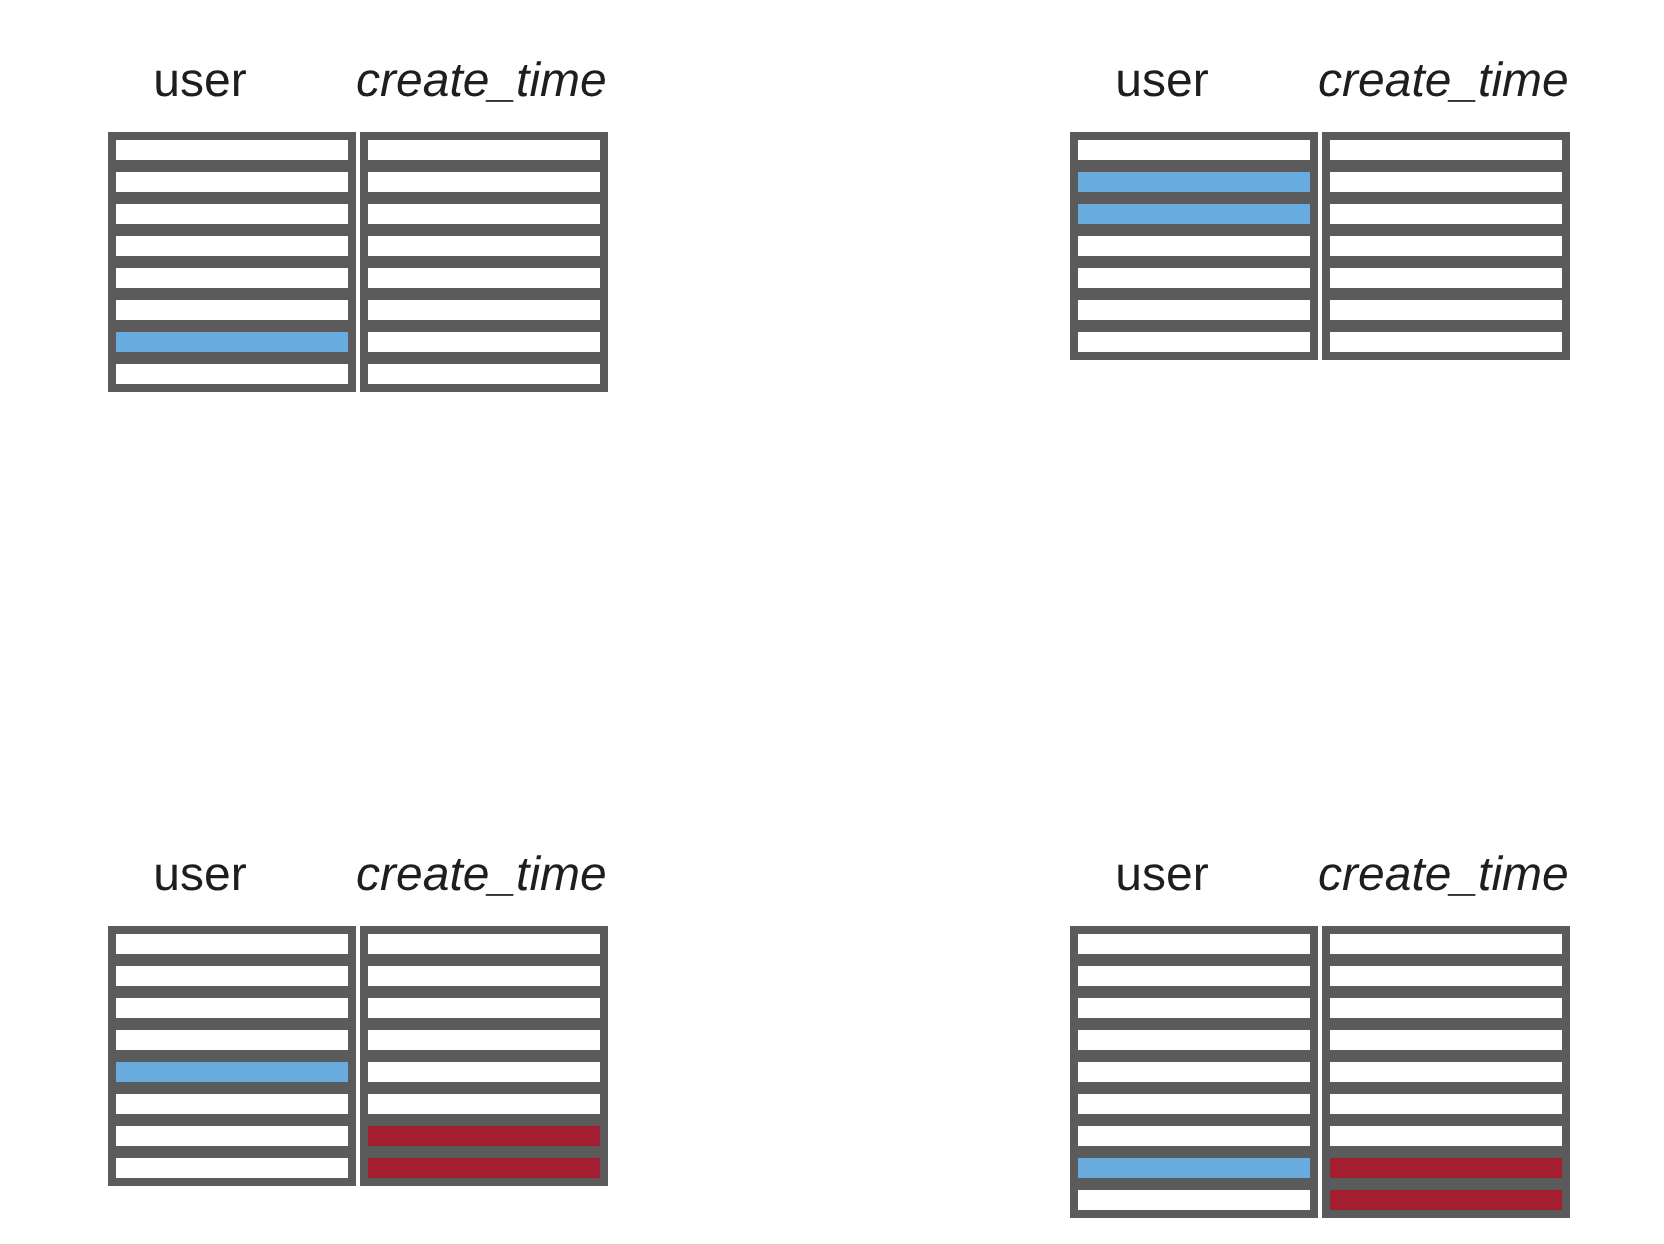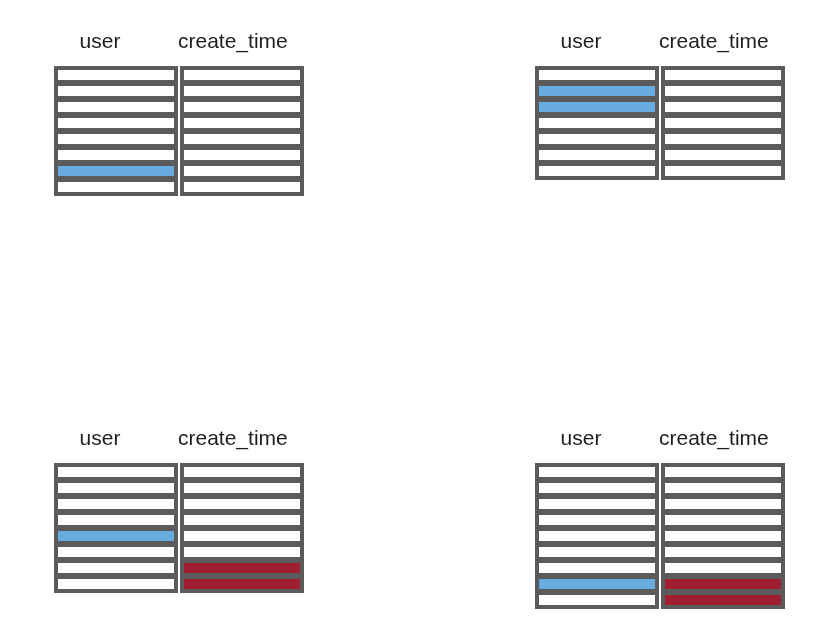--- a/index.html
+++ b/index.html
@@ -21,30 +21,31 @@
   .pos-tl { left: 54px;  top: 28px;  }
   .pos-tr { left: 535px; top: 28px;  }
   .pos-bl { left: 54px;  top: 425px; }
   .pos-br { left: 535px; top: 425px; }
 
   .headers {
     display: flex;
     gap: 32px;
     margin-bottom: 12px;
     line-height: 26px;
-    font-size: 21px;
+    font-size: 24px;
     color: var(--text-color, #1e1e1e);
     white-space: nowrap;
   }
   .col-label-first {
     width: 92px;
     text-align: center;
   }
   .col-label-second {
     text-align: center;
+    font-style: italic;
   }
 
   .table {
     display: flex;
     gap: 2px;
   }
   .column {
     flex: 1;
     background: var(--frame-color, #5b5b5b);
     padding: 4px;

